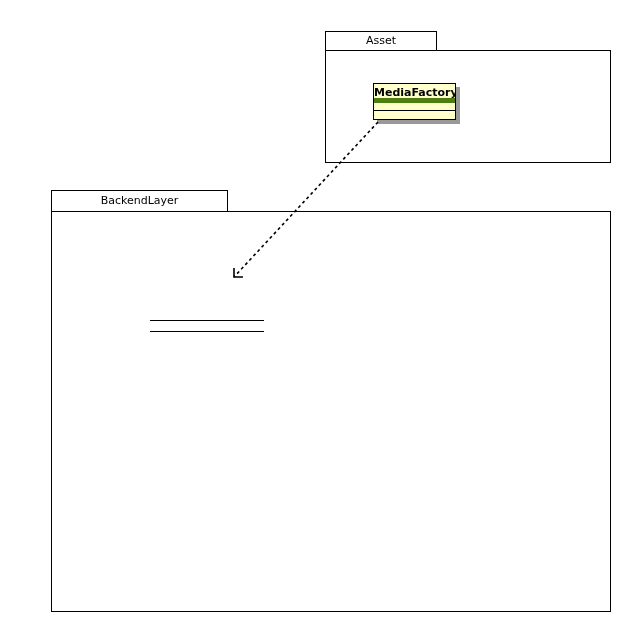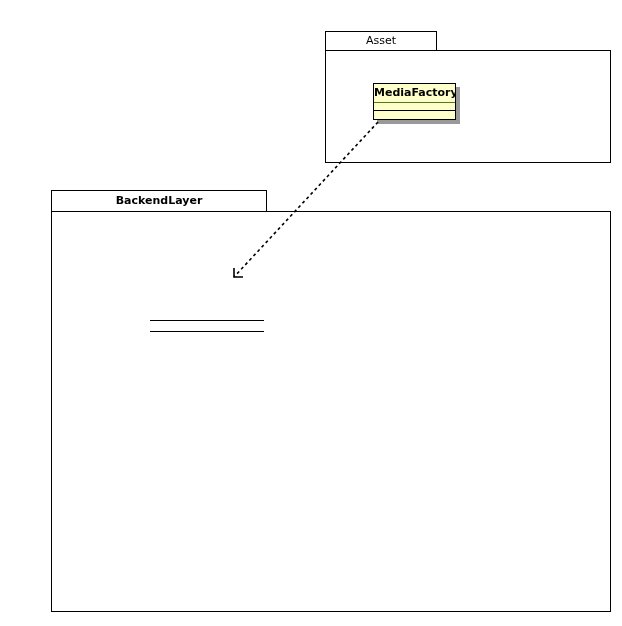--- a/index.html
+++ b/index.html
@@ -59,21 +59,21 @@
     z-index: 2;
   }
   .uml-class-name {
     box-sizing: border-box;
     height: 19px;
     line-height: 18px;
     text-align: center;
     font-size: 11px;
     font-weight: bold;
     color: #000000;
-    border-bottom: 1px solid #4d7c0f;
+    border-bottom: 5px solid #4d7c0f;
     white-space: nowrap;
     overflow: hidden;
   }
   .uml-class-compartment {
     box-sizing: border-box;
     height: 8px;
     border-bottom: 1px solid #000000;
   }
   .uml-class-compartment.last {
     border-bottom: none;
@@ -122,21 +122,21 @@
 
 <div id="canvas" style="width: 622px; height: 626px; background: rgb(255, 255, 255);">
 
   <div class="package">
     <div class="package-body" id="pkg0-body" style="left: 325px; top: 50px; width: 286px; height: 113px;"></div>
     <div class="package-tab" id="pkg0-tab" style="left: 325px; top: 31px; width: 112px; height: 19px; line-height: 17px;">Asset</div>
   </div>
 
   <div class="package">
     <div class="package-body" id="pkg1-body" style="left: 51px; top: 211px; width: 560px; height: 401px;"></div>
-    <div class="package-tab" id="pkg1-tab" style="left: 51px; top: 190px; width: 216px; height: 21px; line-height: 19px; font-weight: bold;">BackendLayer</div>
+    <div class="package-tab" id="pkg1-tab" style="left: 51px; top: 190px; width: 177px; height: 21px; line-height: 19px;">BackendLayer</div>
   </div>
 
   <div class="uml-class-shadow" id="cls0-shadow" style="left: 377px; top: 87px; width: 83px; height: 37px; background: rgb(153, 153, 153);"></div>
   <div class="uml-class" id="cls0-box" style="left: 373px; top: 83px; width: 83px; height: 37px; background: rgb(255, 255, 204);">
     <div class="uml-class-name">MediaFactory</div>
     <div class="uml-class-compartment"></div>
     <div class="uml-class-compartment last"></div>
   </div>
 
   <div class="lollipop-stem" id="if0-stem" style="left: 189px; top: 277px; width: 2px; height: 17px;"></div>

